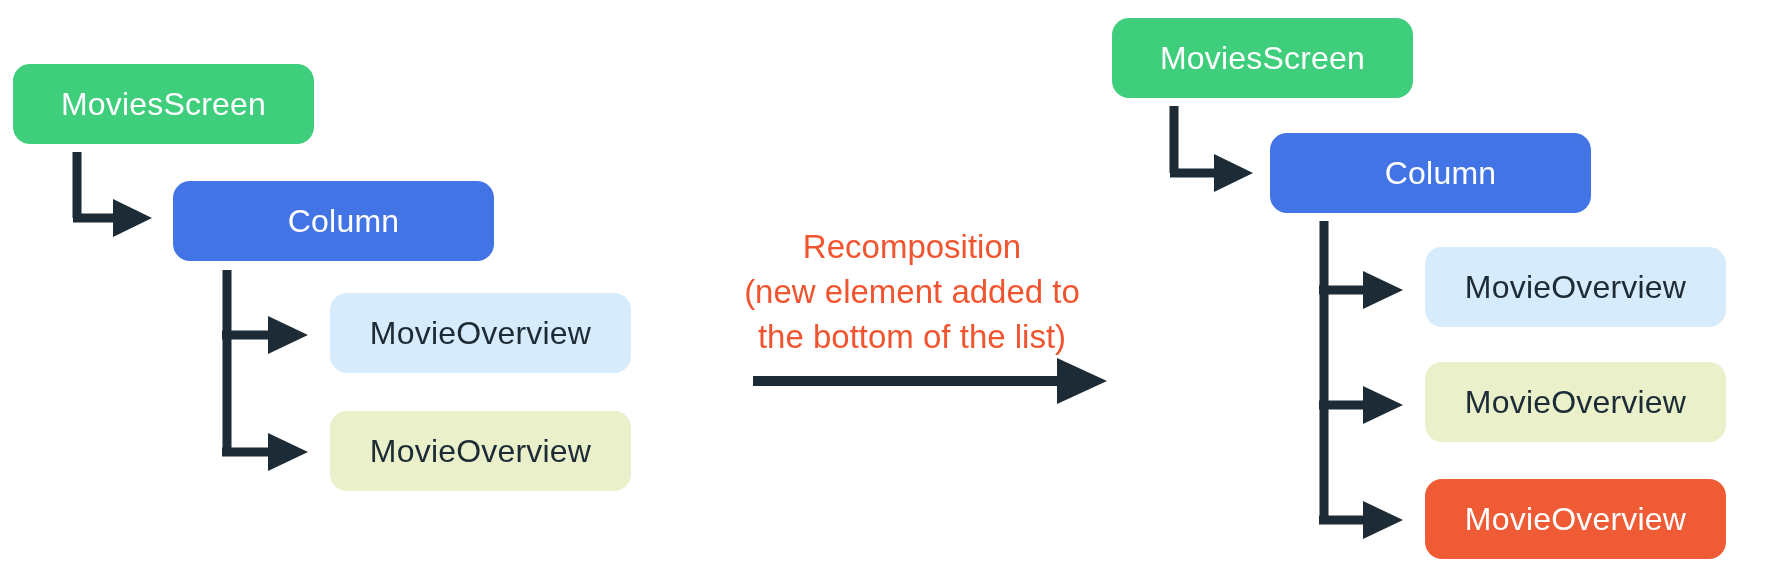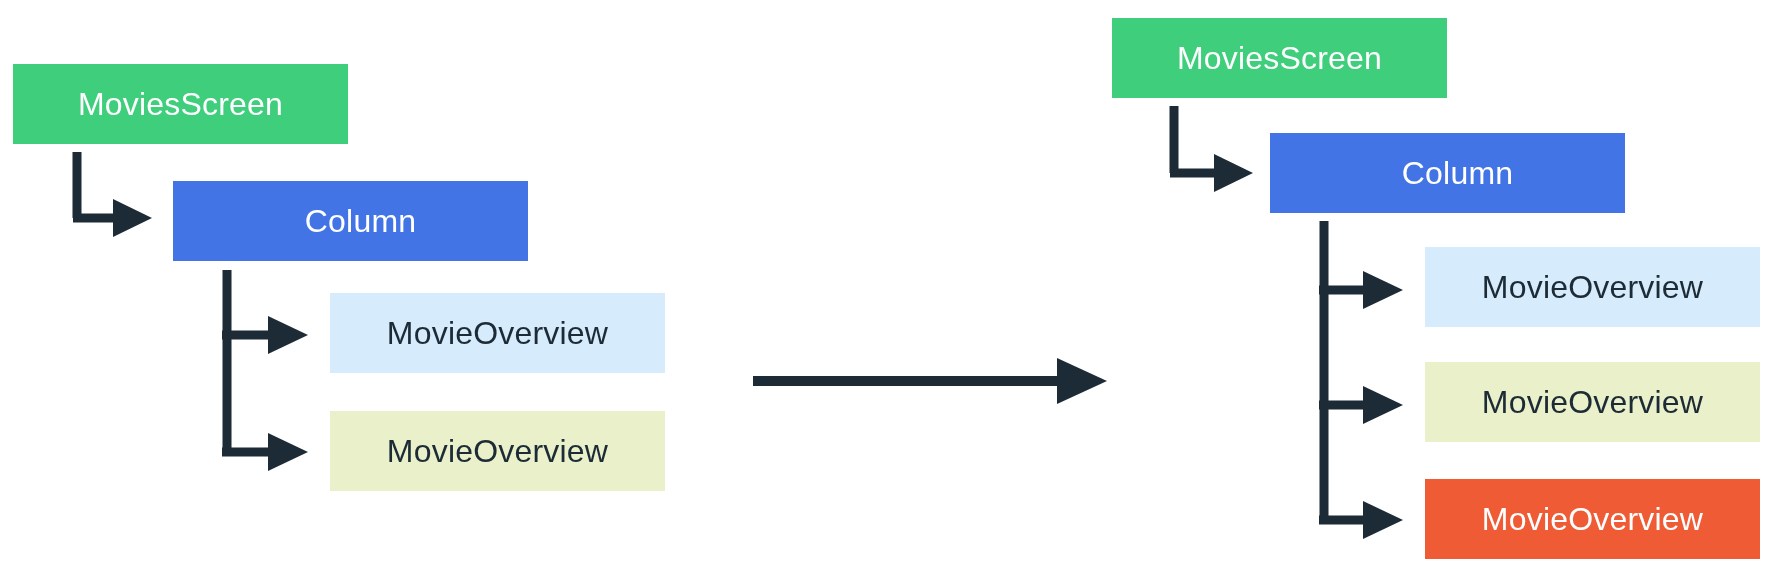--- a/index.html
+++ b/index.html
@@ -30,22 +30,22 @@
   .connectors path.thick {
     stroke-width: 10;
   }
   .connectors polygon {
     fill: var(--ink, #1C2B35);
     stroke: none;
   }
   .node {
     position: absolute;
     height: 80px;
-    width: 335px;
-    border-radius: 0;
+    width: 301px;
+    border-radius: 17px;
     display: flex;
     align-items: center;
     justify-content: center;
     font-size: 32px;
     letter-spacing: 0.2px;
     white-space: nowrap;
   }
   .node.root      { background: var(--root-green, #3FCE7C); color: #ffffff; }
   .node.container { background: var(--container-blue, #4374E6); color: #ffffff; padding-left: 20px; }
   .node.item-blue { background: var(--item-light-blue, #D6EBFB); color: var(--ink, #1C2B35); }
@@ -96,20 +96,25 @@
       <polygon points="1403,405 1363,386 1363,424"></polygon>
       <polygon points="1403,520 1363,501 1363,539"></polygon>
     </g>
   </svg>
 
   <div class="node root" style="left:13px; top:64px;">MoviesScreen</div>
   <div class="node container" style="left:173px; top:181px;">Column</div>
   <div class="node item-blue" style="left:330px; top:293px;">MovieOverview</div>
   <div class="node item-green" style="left:330px; top:411px;">MovieOverview</div>
 
+  <div class="annotation">
+    <div>Recomposition</div>
+    <div>(new element added to</div>
+    <div>the bottom of the list)</div>
+  </div>
 
   <div class="node root" style="left:1112px; top:18px;">MoviesScreen</div>
   <div class="node container" style="left:1270px; top:133px;">Column</div>
   <div class="node item-blue" style="left:1425px; top:247px;">MovieOverview</div>
   <div class="node item-green" style="left:1425px; top:362px;">MovieOverview</div>
   <div class="node item-new" style="left:1425px; top:479px;">MovieOverview</div>
 
 </div>
 
 </body></html>

